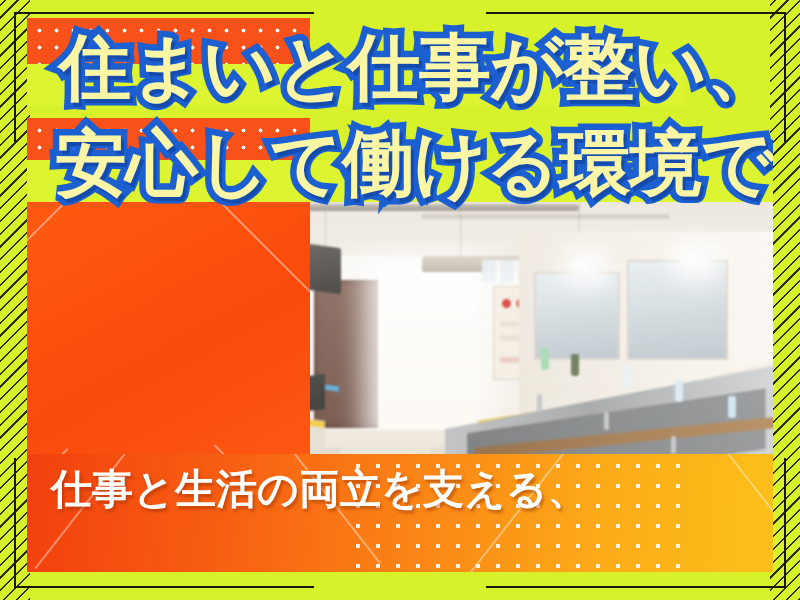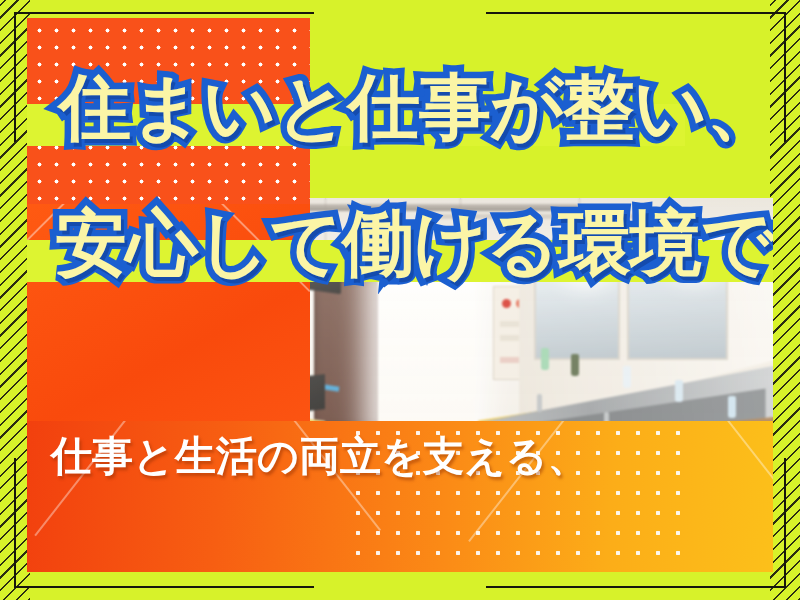--- a/index.html
+++ b/index.html
@@ -219,21 +219,21 @@
   .dotblock{
     position:absolute;left:0;width:38%;
     background-color:#f9511a;
     background-image:radial-gradient(#ffffff 1.9px,transparent 2.1px);
     background-size:17px 17px;background-position:4px 4px;
   }
   .db1{top:0;height:86px;}
   .db2{top:100px;height:86px;}
 
   .headline{position:absolute;left:0;right:0;top:0;}
-  .hl-row{position:relative;height:96px;margin-top:40px;}
+  .hl-row{position:relative;height:96px;}
   .hl-band{
     position:absolute;left:0;bottom:8px;height:42px;
     background:#ddf431;
   }
   .hl-band.r1{width:658px;}
   .hl-band.r2{width:770px;}
   .hl-text{
     position:absolute;left:32px;top:2px;
     font-family:"DejaVu Sans","Liberation Sans",sans-serif;
     font-weight:700;
@@ -245,21 +245,21 @@
     -webkit-text-stroke:13px #1b5fd0;
     paint-order:stroke fill;
     text-shadow:
        0 0 0 #1b5fd0,
        3px 4px 0 rgba(10,40,110,.35);
   }
   .hl-row.r2 .hl-text{left:28px;}
 
   
   .banner{
-    position:absolute;left:0;right:0;bottom:0;height:151px;
+    position:absolute;left:0;right:0;bottom:0;height:118px;
     background:linear-gradient(95deg,#f2400e 0%,#f75e12 26%,#fb8a16 56%,#fcad18 78%,#fcc01a 100%);
     overflow:hidden;
   }
   .banner-dots{
     position:absolute;left:43%;right:11%;top:2px;bottom:2px;
     background-image:radial-gradient(#ffffff 2.1px,transparent 2.3px);
     background-size:20px 20px;
     opacity:.92;
   }
   .bn-diag{position:absolute;width:2px;background:rgba(255,255,255,.38);}

